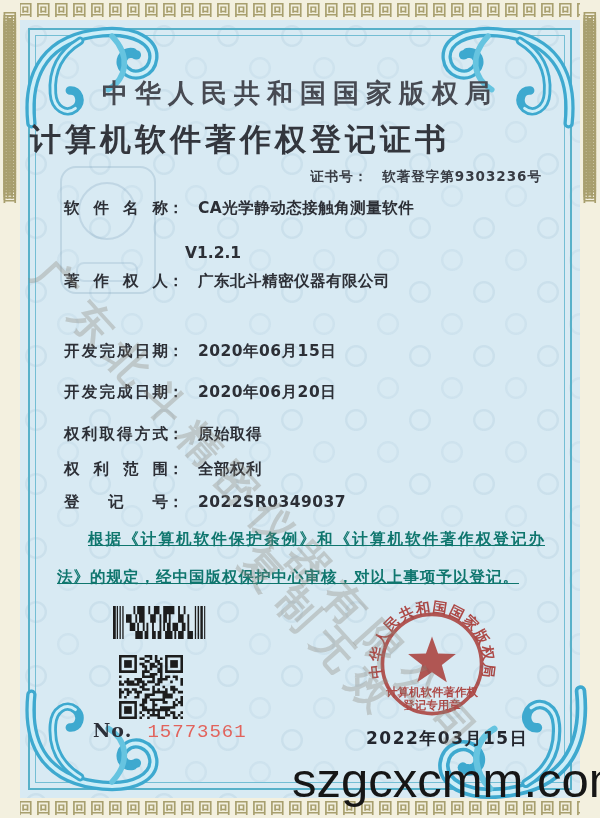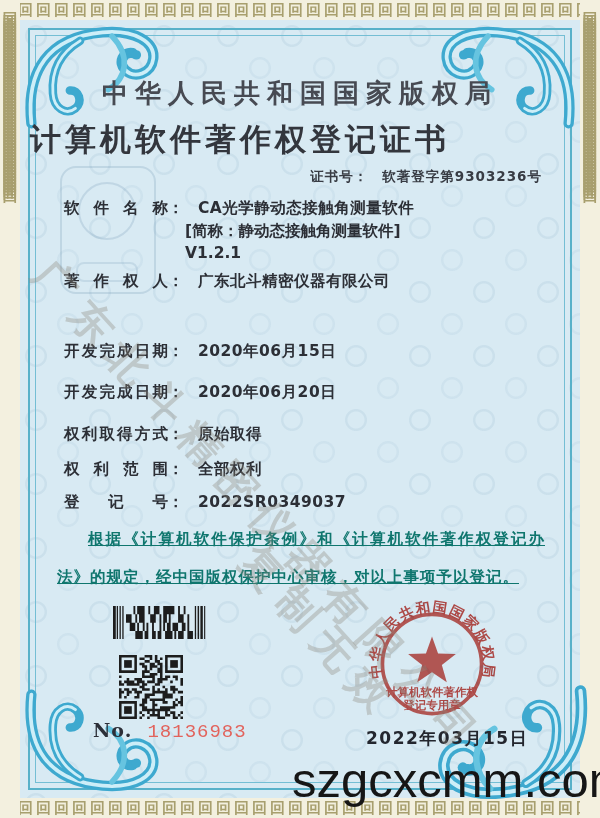--- a/index.html
+++ b/index.html
@@ -127,21 +127,20 @@
   <div class="t authority">中华人民共和国国家版权局</div>
   <div class="t cert-title">计算机软件著作权登记证书</div>
   <div class="t certno">
     <span>证书号：</span><span class="gap"></span><span>软著登字第9303236号</span>
   </div>
 
   <div class="row" style="top:198px">
     <span class="flabel">软件名称</span><span class="colon">：</span>
     <span class="fvalue">CA光学静动态接触角测量软件</span>
   </div>
-  <div class="subline" style="top:221px">[简称：静动态接触角测量软件]</div>
   <div class="subline" style="top:244px">V1.2.1</div>
 
   <div class="row" style="top:271px">
     <span class="flabel">著作权人</span><span class="colon">：</span>
     <span class="fvalue">广东北斗精密仪器有限公司</span>
   </div>
 
   <div class="row" style="top:341px">
     <span class="flabel">开发完成日期</span><span class="colon">：</span>
     <span class="fvalue">2020年06月15日</span>
@@ -192,21 +191,21 @@
         <path d="M18,0h7v7h-7z M19,1v5h5v-5z" fill-rule="evenodd"></path>
         <rect x="20" y="2" width="3" height="3"></rect>
         <path d="M0,18h7v7h-7z M1,19v5h5v-5z" fill-rule="evenodd"></path>
         <rect x="2" y="20" width="3" height="3"></rect>
       </g>
     </svg>
   </div>
 
   <div class="serial">
     <span class="pfx">No.</span>
-    <span class="num">18136983</span>
+    <span class="num">15773561</span>
   </div>
 
   <div class="stamp">
     <svg viewBox="0 0 200 200">
       <circle cx="100" cy="100" r="67" fill="none" stroke="#c8413b" stroke-width="5" opacity="0.92"></circle>
       <path id="stamp-arc" d="M34.2,123.9 A70,70 0 1 1 165.8,123.9" fill="none"></path>
       <text font-size="19.5" font-weight="bold" fill="#c8413b" letter-spacing="2">
         <textPath href="#stamp-arc" startOffset="2%">中华人民共和国国家版权局</textPath>
       </text>
       <polygon points="100,63 108.2,85.7 132.3,86.5 113.3,101.3 120,124.5 100,111 80,124.5 86.7,101.3 67.7,86.5 91.8,85.7" fill="#c8413b" opacity="0.92"></polygon>

